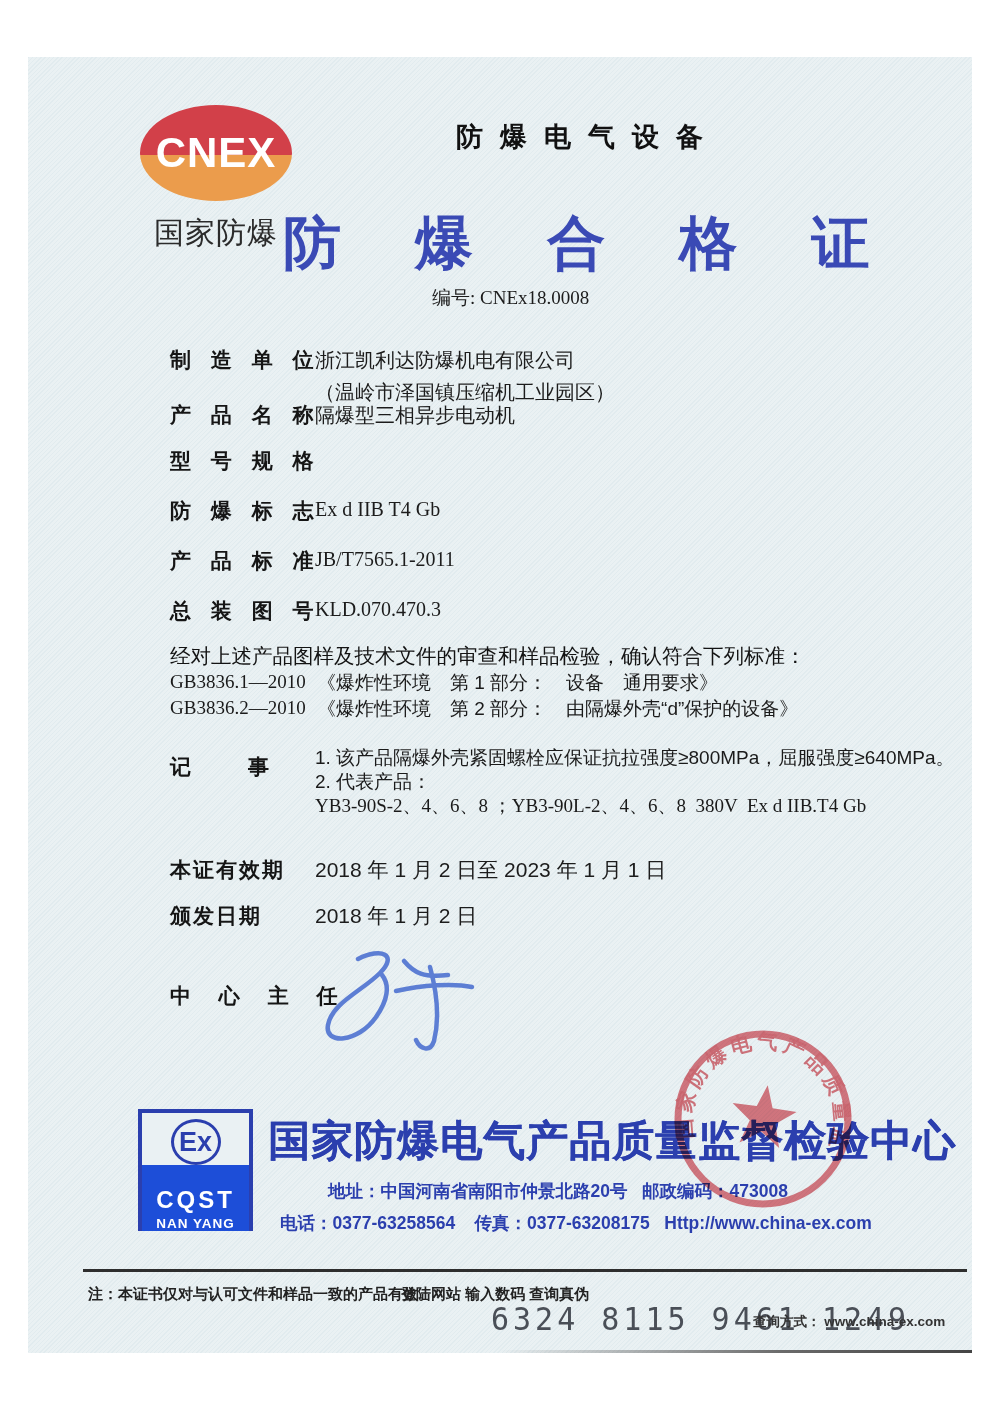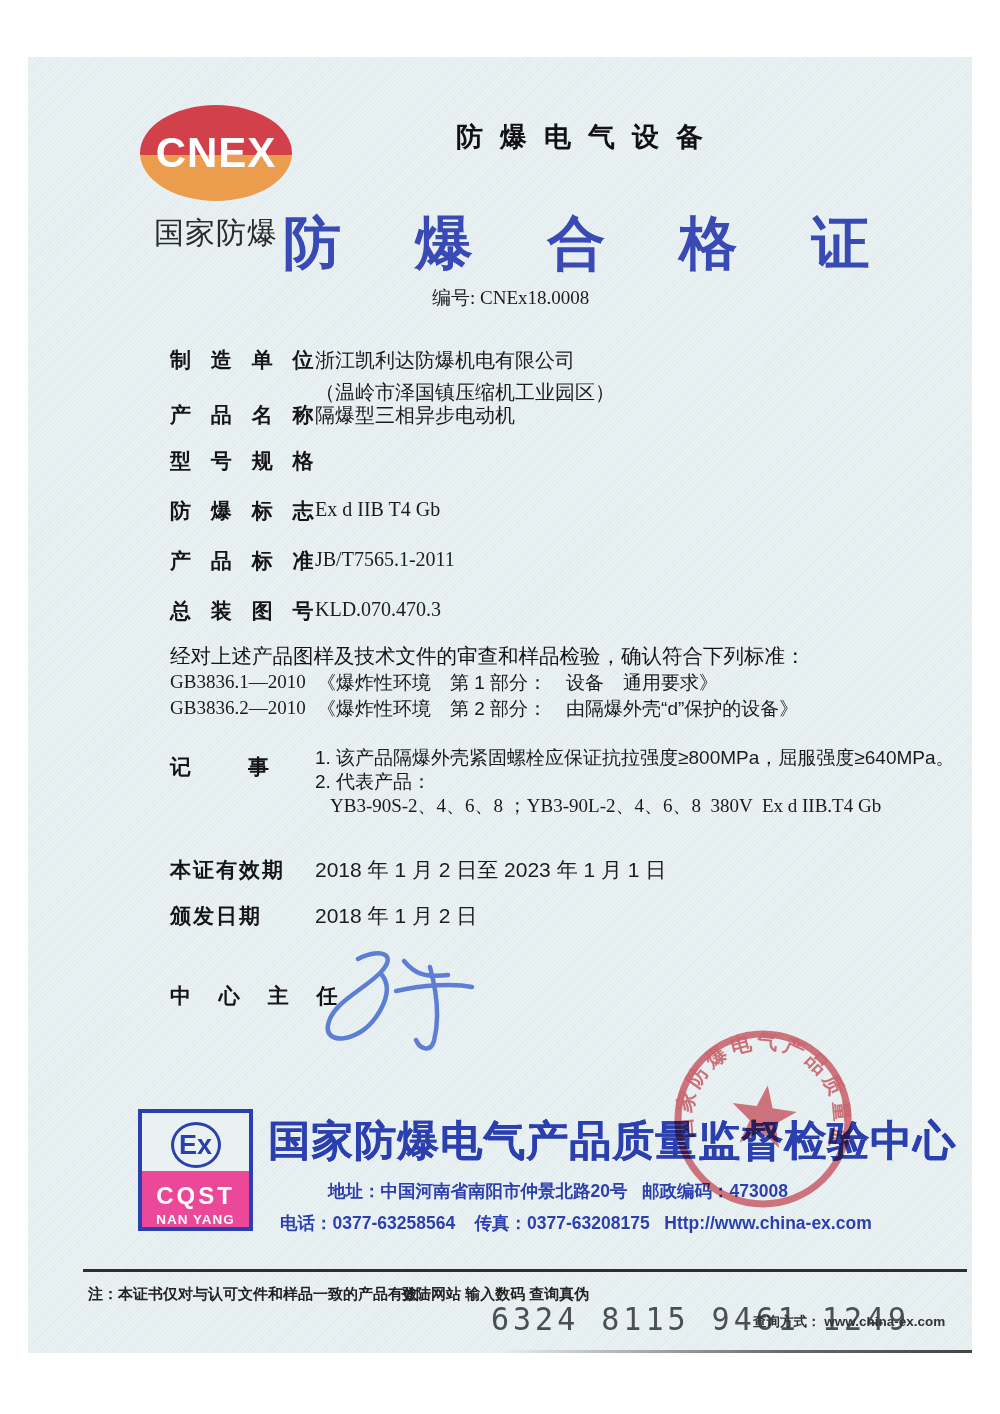--- a/index.html
+++ b/index.html
@@ -43,37 +43,37 @@
 
   
   .flabel { position:absolute; left:142px; font-size:21px; font-weight:bold; color:#151515; letter-spacing:7px; white-space:nowrap; }
   .fvalue { position:absolute; left:287px; font-size:20px; color:#1c1c1c; font-family:"Liberation Serif", serif; white-space:pre; }
 
   .intro { position:absolute; left:142px; top:585px; font-size:20.5px; font-weight:normal; color:#131313; white-space:nowrap; }
   .gb-code { position:absolute; left:142px; font-size:19px; color:#1a1a1a; font-family:"Liberation Serif", serif; }
   .gb-name { position:absolute; left:289px; font-size:19px; color:#1a1a1a; white-space:pre; }
 
   .remark-line { position:absolute; left:287px; font-size:19px; color:#1a1a1a; white-space:pre; }
-  .serifv { font-family:"Liberation Serif", serif;margin-left:15px; }
+  .serifv { font-family:"Liberation Serif", serif; }
 
   
   .sig { position:absolute; left:288px; top:888px; width:160px; height:110px; }
 
   
   .ex-logo {
     position:absolute; left:110px; top:1052px; width:115px; height:122px;
     border:4px solid #2b3fae; background:#eaf1f3; display:flex; flex-direction:column;
   }
   .ex-top { height:60px; display:flex; align-items:center; justify-content:center; }
   .ex-circle {
     width:50px; height:46px; border:3px solid #2b3fae; border-radius:50%;
     display:flex; align-items:center; justify-content:center; margin-top:6px;
   }
   .ex-circle span { color:#2b3fae; font-weight:bold; font-size:27px; }
-  .ex-bottom { flex:1; background:#ec4899; color:#fff; text-align:center; padding-top:11px; }
+  .ex-bottom { flex:1; background:#1d4ed8; color:#fff; text-align:center; padding-top:21px; }
   .ex-cqst { font-size:24px; letter-spacing:3px; font-weight:bold; }
   .ex-city { font-size:13.5px; letter-spacing:1px; font-weight:bold; margin-top:2px; }
 
   .issuer-name {
     position:absolute; left:240px; top:1056px; width:700px;
     font-size:42px; font-weight:bold; color:#2b3fae; letter-spacing:1px; white-space:nowrap;
     text-shadow:0.6px 0 0 #2b3fae;
   }
   .issuer-line { position:absolute; font-size:17.5px; font-weight:bold; color:#2b3fae; white-space:pre;text-align:center; }
   .addr { left:300px; top:1122px; }

